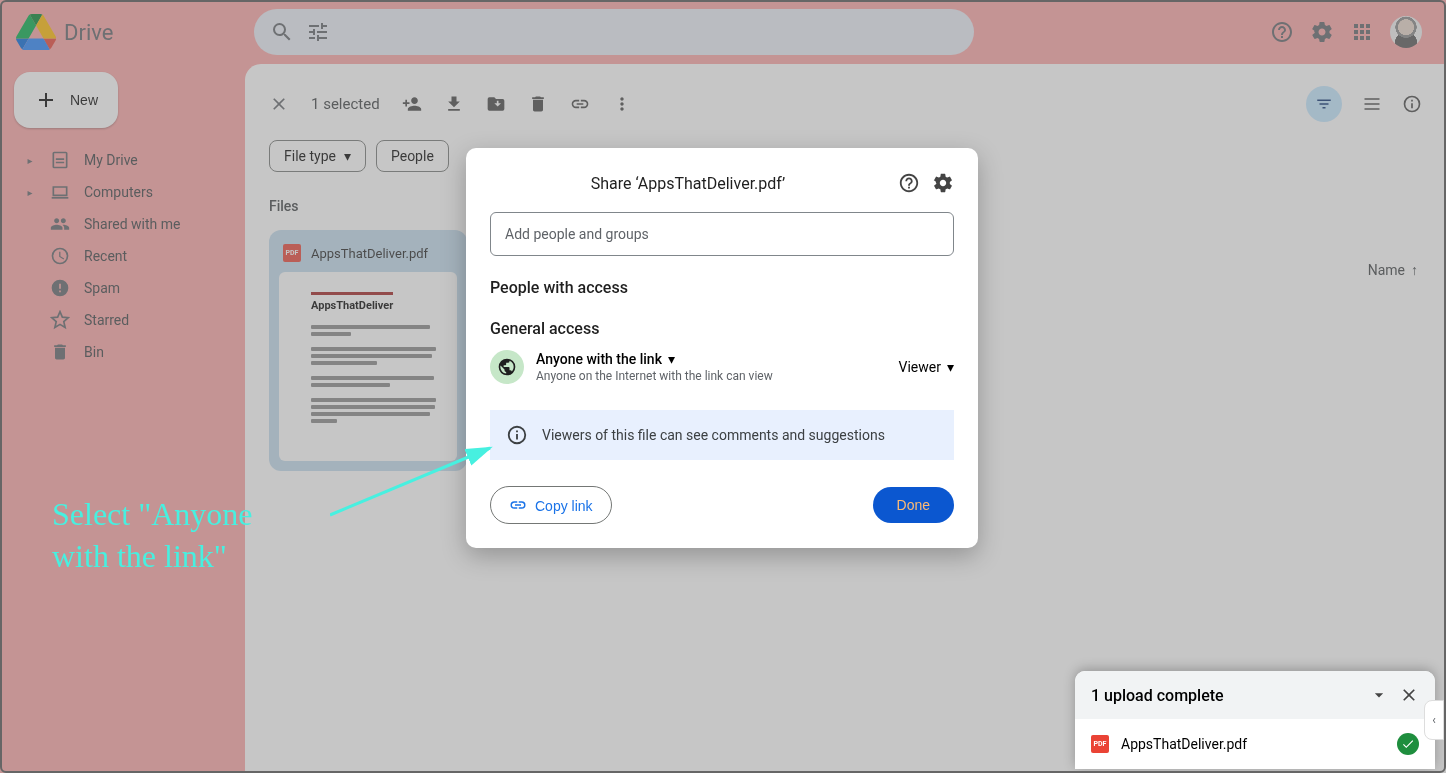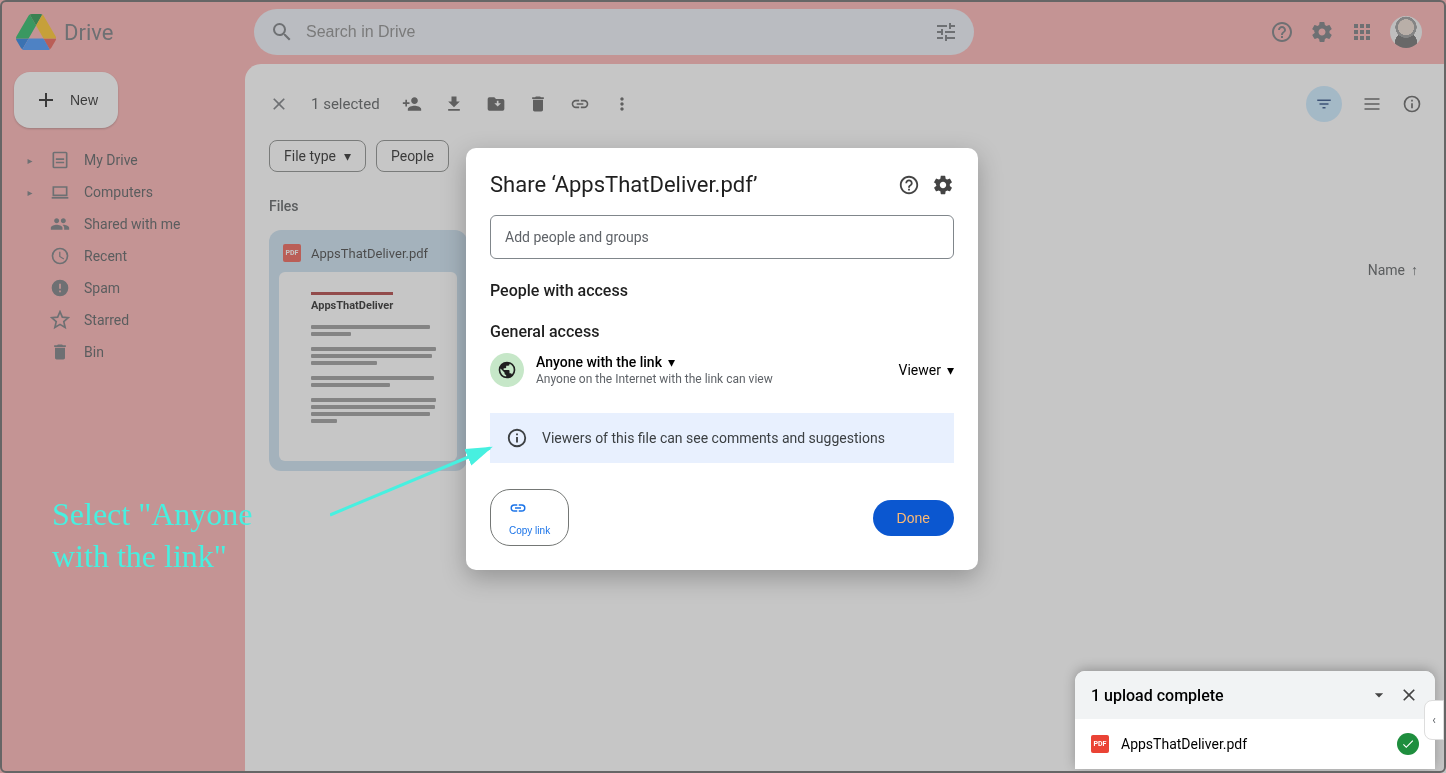--- a/index.html
+++ b/index.html
@@ -36,38 +36,38 @@
 .file-card-head { display: flex; align-items: center; gap: 10px; padding: 4px 4px 10px 4px; }
 .pdf-badge { width: 18px; height: 18px; background: #ea4335; border-radius: 2px; color: #fff; font-size: 7px; display: flex; align-items: center; justify-content: center; font-weight: bold; }
 .file-card-title { font-size: 13px; color: #1f1f1f; }
 .doc-preview { background: #fff; border-radius: 6px; height: 189px; padding: 20px 14px 8px 32px; overflow: hidden; }
 .doc-title { font-size: 11px; font-weight: bold; text-align: left; border-top: 3px solid #a02020; padding-top: 4px; display: inline-block; }
 .doc-lines { margin-top: 12px; }
 .doc-line { height: 4px; background: #888; margin-bottom: 3px; border-radius: 1px; }
 .scrim { position: absolute; inset: 0; background: rgba(128,128,128,0.45); }
 .dialog { position: absolute; left: 466px; top: 148px; width: 512px; background: #fff; border-radius: 10px; box-shadow: 0 8px 24px rgba(0,0,0,0.25); padding: 24px; }
 .dialog-head { display: flex; align-items: center; gap: 12px; }
-.dialog-title { font-size: 22px; color: #1f1f1f; flex: 1; }
+.dialog-title { font-size: 16px; color: #1f1f1f; flex: 1; text-align: center; }
 .dialog-head svg { width: 22px; height: 22px; fill: #444; cursor: pointer; }
 .add-people { border: 1px solid #80868b; border-radius: 6px; padding: 13px 14px; font-size: 14px; color: #5f6368; margin-top: 18px; }
 .sub-h { font-size: 16px; font-weight: 500; color: #1f1f1f; margin-top: 22px; }
 .person-row { display: flex; align-items: center; gap: 12px; margin-top: 14px; }
 .person-avatar { width: 34px; height: 34px; border-radius: 50%; background: #ddd; background-image: radial-gradient(circle at 50% 35%, #e8d5c8 30%, #888 31%, #888 40%, transparent 41%), radial-gradient(circle at 50% 85%, #555 35%, transparent 36%); background-color: #f0f0f0; }
 .owner-label { margin-left: auto; font-size: 14px; color: #3c4043; }
 .ga-row { display: flex; align-items: center; gap: 12px; margin-top: 12px; }
 .globe-badge { width: 34px; height: 34px; border-radius: 50%; background: #c6e7c8; display: flex; align-items: center; justify-content: center; }
 .globe-badge svg { width: 20px; height: 20px; fill: #1f1f1f; }
 .ga-text { display: flex; flex-direction: column; }
 .ga-label { font-size: 14px; font-weight: 500; display: flex; align-items: flex-start; gap: 6px; cursor: pointer; }
 .ga-desc { font-size: 12px; color: #5f6368; margin-top: 2px; }
 .role-dd { margin-left: auto; font-size: 14px; display: flex; align-items: center; gap: 6px; cursor: pointer; }
 .info-banner { background: #e8f0fe; border-radius: 0; padding: 14px 16px; display: flex; align-items: center; gap: 14px; margin-top: 26px; font-size: 14px; color: #3c4043; }
 .info-banner svg { width: 22px; height: 22px; fill: #3c4043; flex-shrink: 0; }
 .dialog-foot { display: flex; align-items: center; margin-top: 26px; }
-.copy-link { border: 1px solid #747775; border-radius: 20px; padding: 9px 18px; font-size: 10px; color: #1a73e8; display: flex; align-items: flex-start; gap: 8px; cursor: pointer; background: #fff; flex-direction: column; }
+.copy-link { border: 1px solid #747775; border-radius: 20px; padding: 9px 18px; font-size: 14px; color: #1a73e8; display: flex; align-items: flex-end; gap: 8px; cursor: pointer; background: #fff; }
 .copy-link svg { width: 18px; height: 18px; fill: #1a73e8; }
 .done-btn { margin-left: auto; background: #0b57d0; color: #fdba74; border: none; border-radius: 20px; padding: 10px 24px; font-size: 14px; font-weight: 500; cursor: pointer; }
 .annotation { position: absolute; left: 52px; top: 494px; color: #47f0e0; font-family: "Comic Sans MS", cursive; font-size: 32px; line-height: 1.3; font-weight: 500; }
 .arrow { position: absolute; left: 330px; top: 440px; }
 .upload-toast { position: absolute; right: 11px; bottom: 4px; width: 360px; background: #fff; border-radius: 10px 10px 0 0; box-shadow: 0 -2px 12px rgba(0,0,0,0.25); overflow: hidden; }
 .toast-head { background: #f1f3f4; padding: 14px 16px; display: flex; align-items: center; font-size: 16px; font-weight: 500; }
 .toast-head svg { width: 20px; height: 20px; fill: #444; cursor: pointer; margin-left: 10px; }
 .toast-head .spacer { margin-left: auto; }
 .toast-row { padding: 14px 16px; display: flex; align-items: center; gap: 12px; font-size: 14px; }
 .check-circle { width: 22px; height: 22px; border-radius: 50%; background: #1e8e3e; display: flex; align-items: center; justify-content: center; margin-left: auto; }
@@ -88,21 +88,20 @@
           <path fill="#00832d" d="M43.65 25L57.4 1.2C56.05.4 54.5 0 52.95 0h-18.6c-1.55 0-3.1.45-4.45 1.2z"></path>
           <path fill="#2684fc" d="M59.8 53H27.5L13.75 76.8c1.35.8 2.9 1.2 4.45 1.2h50.9c1.55 0 3.1-.45 4.45-1.2z"></path>
           <path fill="#ffba00" d="M73.4 26.5l-12.7-22c-.8-1.4-1.95-2.5-3.3-3.3L43.65 25 59.8 53h27.45c0-1.55-.4-3.1-1.2-4.5z"></path>
         </svg>
       <span class="app-name">Drive</span>
     </div>
     <div class="searchbar">
       <svg class="search-icon" viewBox="0 0 24 24">
           <path d="M15.5 14h-.79l-.28-.27A6.471 6.471 0 0016 9.5 6.5 6.5 0 109.5 16c1.61 0 3.09-.59 4.23-1.57l.27.28v.79l5 4.99L20.49 19l-4.99-5zm-6 0C7.01 14 5 11.99 5 9.5S7.01 5 9.5 5 14 7.01 14 9.5 11.99 14 9.5 14z"></path>
         </svg>
-      <input placeholder="Search in Drive" style="">
       <svg class="tune-icon" viewBox="0 0 24 24">
           <path d="M3 17v2h6v-2H3zM3 5v2h10V5H3zm10 16v-2h8v-2h-8v-2h-2v6h2zM7 9v2H3v2h4v2h2V9H7zm14 4v-2H11v2h10zm-6-4h2V7h4V5h-4V3h-2v6z"></path>
         </svg>
     </div>
     <div class="topbar-right">
       <svg class="icon-btn" viewBox="0 0 24 24">
           <path d="M11 18h2v-2h-2v2zm1-16C6.48 2 2 6.48 2 12s4.48 10 10 10 10-4.48 10-10S17.52 2 12 2zm0 18c-4.41 0-8-3.59-8-8s3.59-8 8-8 8 3.59 8 8-3.59 8-8 8zm0-14c-2.21 0-4 1.79-4 4h2c0-1.1.9-2 2-2s2 .9 2 2c0 2-3 1.75-3 5h2c0-2.25 3-2.5 3-5 0-2.21-1.79-4-4-4z"></path>
         </svg>
       <svg class="icon-btn" viewBox="0 0 24 24">
           <path d="M19.43 12.98c.04-.32.07-.64.07-.98s-.03-.66-.07-.98l2.11-1.65c.19-.15.24-.42.12-.64l-2-3.46a.5.5 0 00-.61-.22l-2.49 1c-.52-.4-1.08-.73-1.69-.98l-.38-2.65A.488.488 0 0014 2h-4c-.25 0-.46.18-.49.42l-.38 2.65c-.61.25-1.17.59-1.69.98l-2.49-1a.566.566 0 00-.18-.03c-.17 0-.34.09-.43.25l-2 3.46c-.13.22-.7.49.12.64l2.11 1.65c-.4.32-.7.65-.07 .98s.03.66.07.98l-2.11 1.65c-.19.15-.24.42-.12.64l2 3.46c.9.16.26.25.43.25.06 0 .12-.1.18-.03l2.49-1c.52.4 1.08.73 1.69.98l.38 2.65c.3.24.24.42.49.42h4c.25 0 .46-.18.49-.42l.38-2.65c.61-.25 1.17-.59 1.69-.98l2.49 1c.6.02.12.03.18.03.17 0 .34-.9.43-.25l2-3.46c.12-.22.07-.49-.12-.64l-2.11-1.65zM12 15.5c-1.93 0-3.5-1.57-3.5-3.5s1.57-3.5 3.5-3.5 3.5 1.57 3.5 3.5-1.57 3.5-3.5 3.5z"></path>

